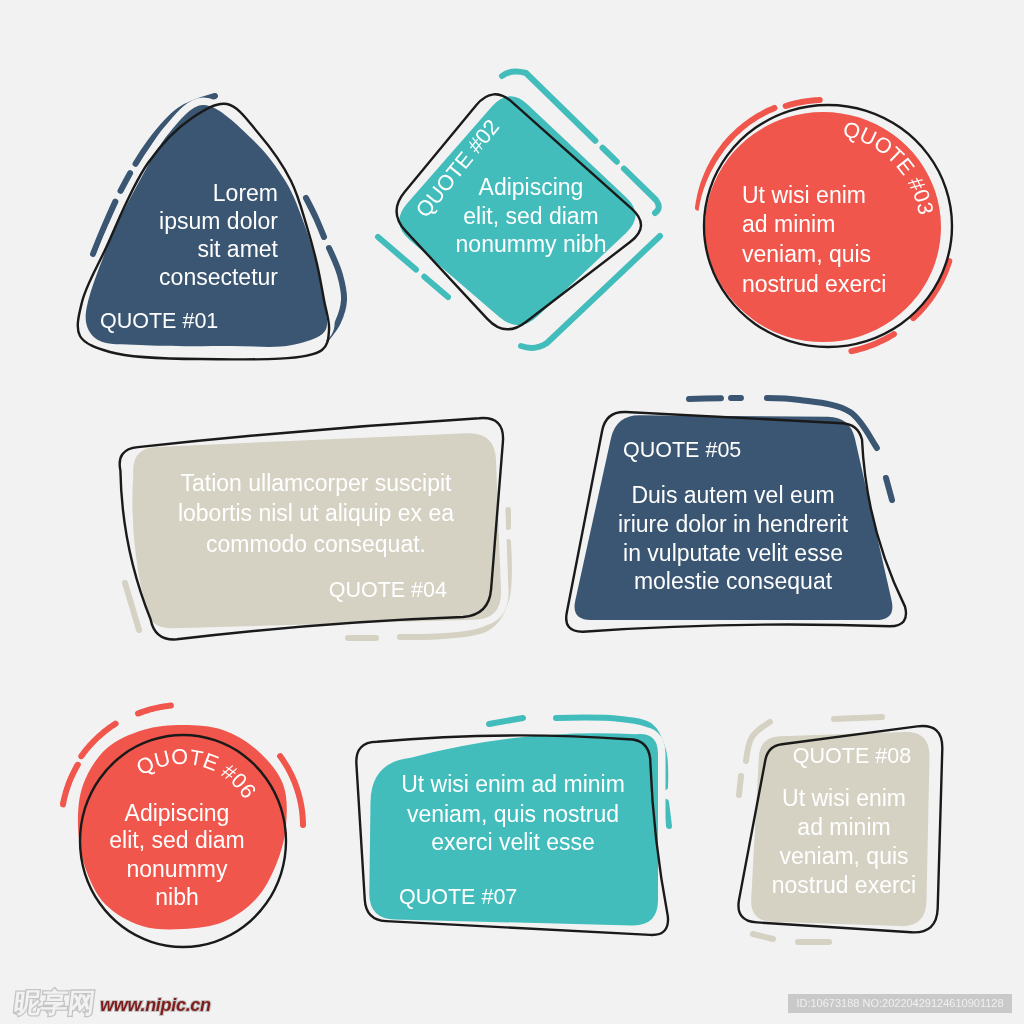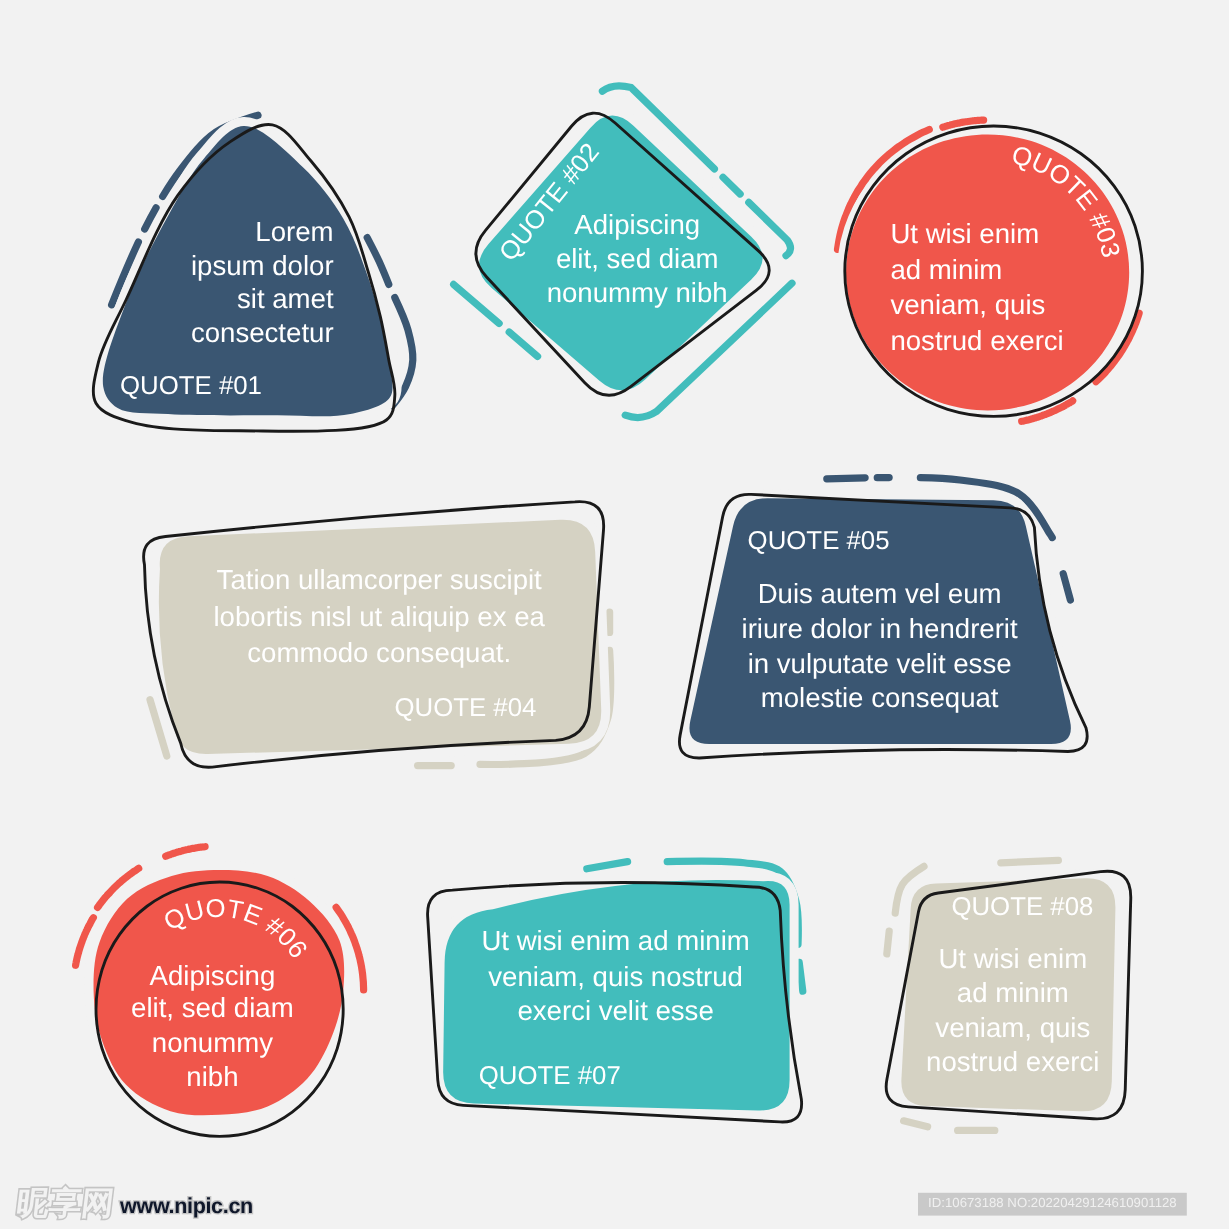--- a/index.html
+++ b/index.html
@@ -7,22 +7,22 @@
 #stage{position:relative;width:1024px;height:1024px;background:#f2f2f2;}
 svg.art{position:absolute;left:0;top:0;width:1024px;height:1024px;display:block;}
 path.acc{fill:none;stroke-width:6;stroke-linecap:round;stroke-linejoin:round;}
 path.halo{fill:none;stroke:#f2f2f2;stroke-width:15;stroke-linejoin:round;}
 path.ink{fill:none;stroke:#1a1a1a;stroke-width:2.4;stroke-linecap:round;stroke-linejoin:round;}
 text{fill:#fff;font-family:"Liberation Sans",sans-serif;}
 text.body{}
 text.label{}
 #wm-left{position:absolute;left:14px;top:993px;display:flex;align-items:flex-end;gap:5px;}
 #wm-logo{font-size:27px;line-height:21px;font-weight:bold;color:#f2f2f2;-webkit-text-stroke:2.6px #c4c4c4;paint-order:stroke fill;letter-spacing:0px;transform:skewX(-7deg);}
-#wm-url{font-size:18px;line-height:17px;font-weight:bold;color:#0f172a;-webkit-text-stroke:2.2px #c4c4c4;paint-order:stroke fill;letter-spacing:-0.3px;}
-#wm-right{position:absolute;left:765px;top:994px;width:224px;height:19px;box-sizing:border-box;background:#c9c9c9;color:#f0f0f0;font-size:11px;line-height:19px;text-align:center;white-space:nowrap;overflow:hidden;letter-spacing:0px;}
+#wm-url{font-size:18px;line-height:17px;font-style:italic;font-weight:bold;color:#7f1d1d;-webkit-text-stroke:2.2px #c4c4c4;paint-order:stroke fill;letter-spacing:-0.3px;}
+#wm-right{position:absolute;left:788px;top:994px;width:224px;height:19px;box-sizing:border-box;background:#c9c9c9;color:#f0f0f0;font-size:11px;line-height:19px;text-align:center;white-space:nowrap;overflow:hidden;letter-spacing:0px;}
 </style>
 </head>
 <body>
 
 <div id="stage">
 <svg class="art" viewBox="0 0 1024 1024">
 <g class="bubble">
 <path class="acc" d="M215.0,96.0C215.0,96.0 190.5,102.8 180.0,110.0C168.7,117.7 159.4,129.6 150.0,142.0C139.2,156.3 129.2,174.1 120.0,192.0C110.1,211.3 93.0,254.0 93.0,254.0" stroke="#3a5672" stroke-dasharray="108 11 20 12 70"></path>
 <path class="acc" d="M306.0,198.0C306.0,198.0 313.0,211.4 316.0,218.0C318.9,224.4 324.0,237.0 324.0,237.0" stroke="#3a5672"></path>
 <path class="acc" d="M329.0,248.0C329.0,248.0 337.5,266.0 340.0,275.0C342.3,283.4 344.4,292.0 344.0,300.0C343.6,307.6 341.0,315.5 338.0,322.0C335.2,328.0 327.0,338.0 327.0,338.0" stroke="#3a5672"></path>

